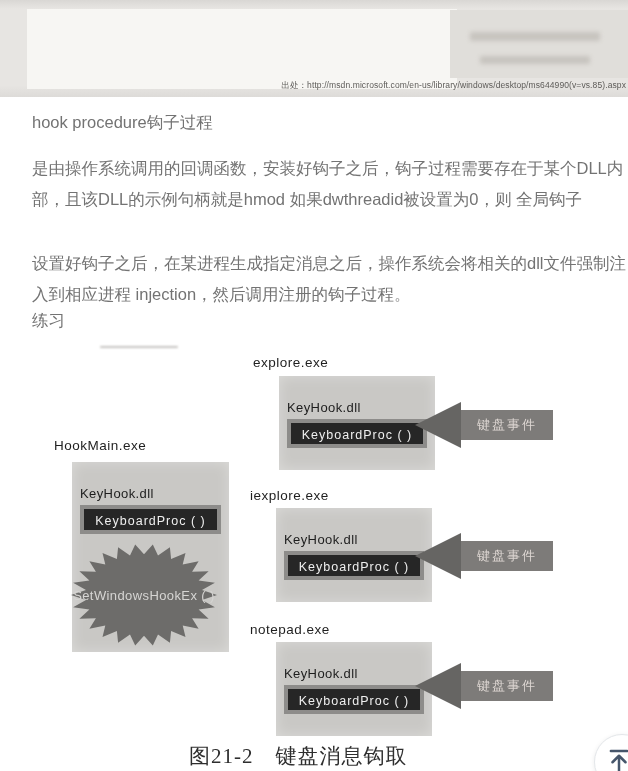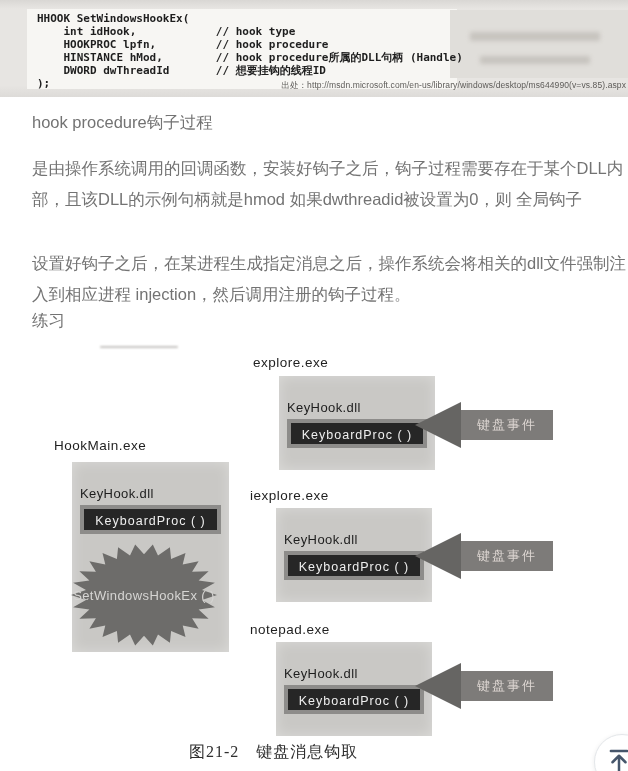--- a/index.html
+++ b/index.html
@@ -53,47 +53,39 @@
   .arrow-tail { position:absolute; left:46px; top:8px; width:92px; height:30px;
                 background:#7d7b79; color:#ded7d3; font-size:13px; line-height:30px;
                 text-align:center; letter-spacing:2px; }
 
   .starburst-wrap { position:absolute; left:-3px; top:80px; width:150px; height:106px; }
   .star-text { position:absolute; left:0; top:0; width:150px; height:106px;
                display:flex; align-items:center; justify-content:center;
                color:#d6d5d3; font-size:13px; letter-spacing:0.4px; }
 
   .fig-caption { position:absolute; left:189px; top:397px; width:300px;
-                 font-family:"Liberation Serif", serif; font-size:16px; color:#2e2e2e;
+                 font-family:"Liberation Serif", serif; font-size:21px; color:#2e2e2e;
                  letter-spacing:1px; }
 
   
   .scroll-top { position:absolute; left:594px; top:734px; width:56px; height:56px;
                 border-radius:50%; background:#ffffff; border:1px solid #e4e7ea;
                 box-shadow:0 1px 5px rgba(0,0,0,0.08); cursor:pointer; padding:0; }
   .scroll-top svg { position:absolute; left:9px; top:11px; }
 </style>
 </head>
 <body>
 
 <div class="page">
 
   <figure class="scan">
     <div class="scan-panel"></div>
     <div class="scan-ghost">
       <div class="ghost-blob g1"></div>
       <div class="ghost-blob g2"></div>
-    </div>
-    <div class="code-lines">
-      <div class="code-line">HHOOK SetWindowsHookEx(</div>
-      <div class="code-line">    int idHook,            // hook type</div>
-      <div class="code-line">    HOOKPROC lpfn,         // hook procedure</div>
-      <div class="code-line">    HINSTANCE hMod,        // hook procedure所属的DLL句柄 (Handle)</div>
-      <div class="code-line">    DWORD dwThreadId       // 想要挂钩的线程ID</div>
-      <div class="code-line">);</div>
     </div>
     <div class="src-url">出处：http://msdn.microsoft.com/en-us/library/windows/desktop/ms644990(v=vs.85).aspx</div>
   </figure>
 
   <p class="para p1">hook procedure钩子过程</p>
   <p class="para p2">是由操作系统调用的回调函数，安装好钩子之后，钩子过程需要存在于某个DLL内部，且该DLL的示例句柄就是hmod 如果dwthreadid被设置为0，则 全局钩子</p>
   <p class="para p3">设置好钩子之后，在某进程生成指定消息之后，操作系统会将相关的dll文件强制注入到相应进程 injection，然后调用注册的钩子过程。</p>
   <p class="para p4">练习</p>
 
   <div class="figure">

